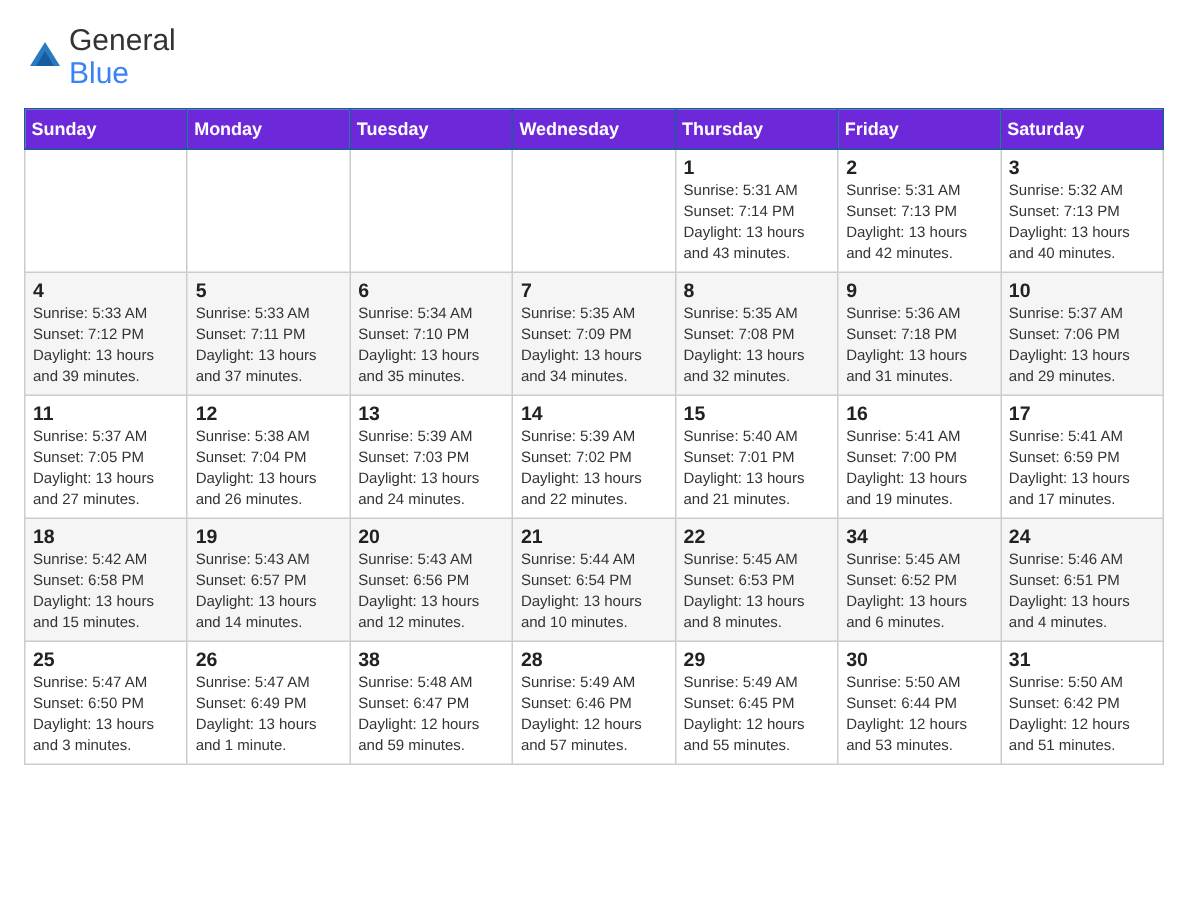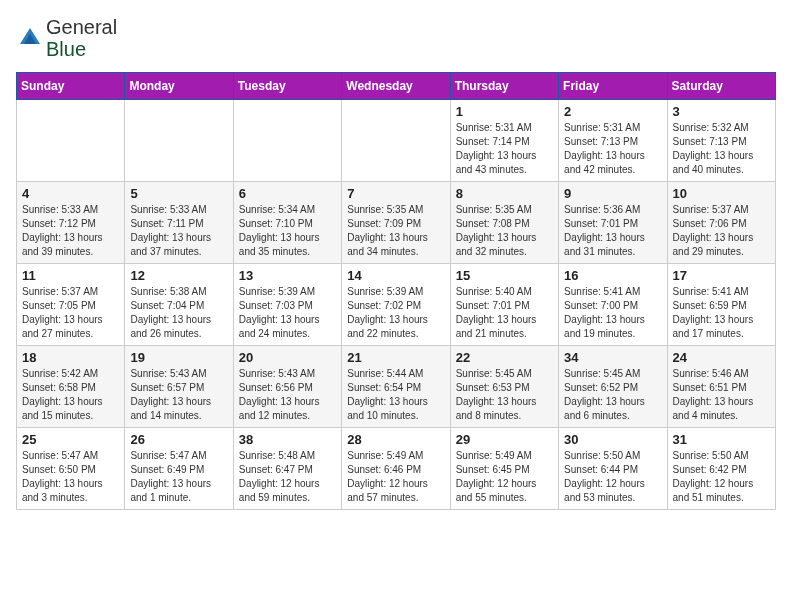--- a/index.html
+++ b/index.html
@@ -19,21 +19,21 @@
     .logo {
       display: flex;
       align-items: center;
     }
     .logo-text {
       font-size: 20px;
       font-weight: normal;
       line-height: 1.1;
     }
     .logo-general { color: #333; }
-    .logo-blue { color: #14532d; }
+    .logo-blue { color: #3b82f6; }
     .logo-icon {
       width: 28px;
       height: 28px;
       margin-right: 2px;
     }
     .title-block {
       text-align: right;
     }
     .month-year {
       font-size: 36px;
@@ -43,21 +43,21 @@
     .location {
       font-size: 16px;
       color: #444;
     }
     .calendar {
       width: 100%;
       border-collapse: collapse;
       font-size: 11px;
     }
     .calendar th {
-      background: #a21caf;
+      background: #6d28d9;
       color: #fff;
       padding: 6px 4px;
       text-align: left;
       font-size: 12px;
       font-weight: bold;
       border: 1px solid #1a5a9f;
     }
     .calendar td {
       border: 1px solid #ccc;
       vertical-align: top;
@@ -181,21 +181,21 @@
         <td>
           <span class="day-num">8</span>
           <div class="day-info" style="white-space: pre-line;">Sunrise: 5:35 AM
 Sunset: 7:08 PM
 Daylight: 13 hours
 and 32 minutes.</div>
         </td>
         <td>
           <span class="day-num">9</span>
           <div class="day-info" style="white-space: pre-line;">Sunrise: 5:36 AM
-Sunset: 7:01 PM
+Sunset: 7:18 PM
 Daylight: 13 hours
 and 31 minutes.</div>
         </td>
         <td>
           <span class="day-num">10</span>
           <div class="day-info" style="white-space: pre-line;">Sunrise: 5:37 AM
 Sunset: 7:06 PM
 Daylight: 13 hours
 and 29 minutes.</div>
         </td>

